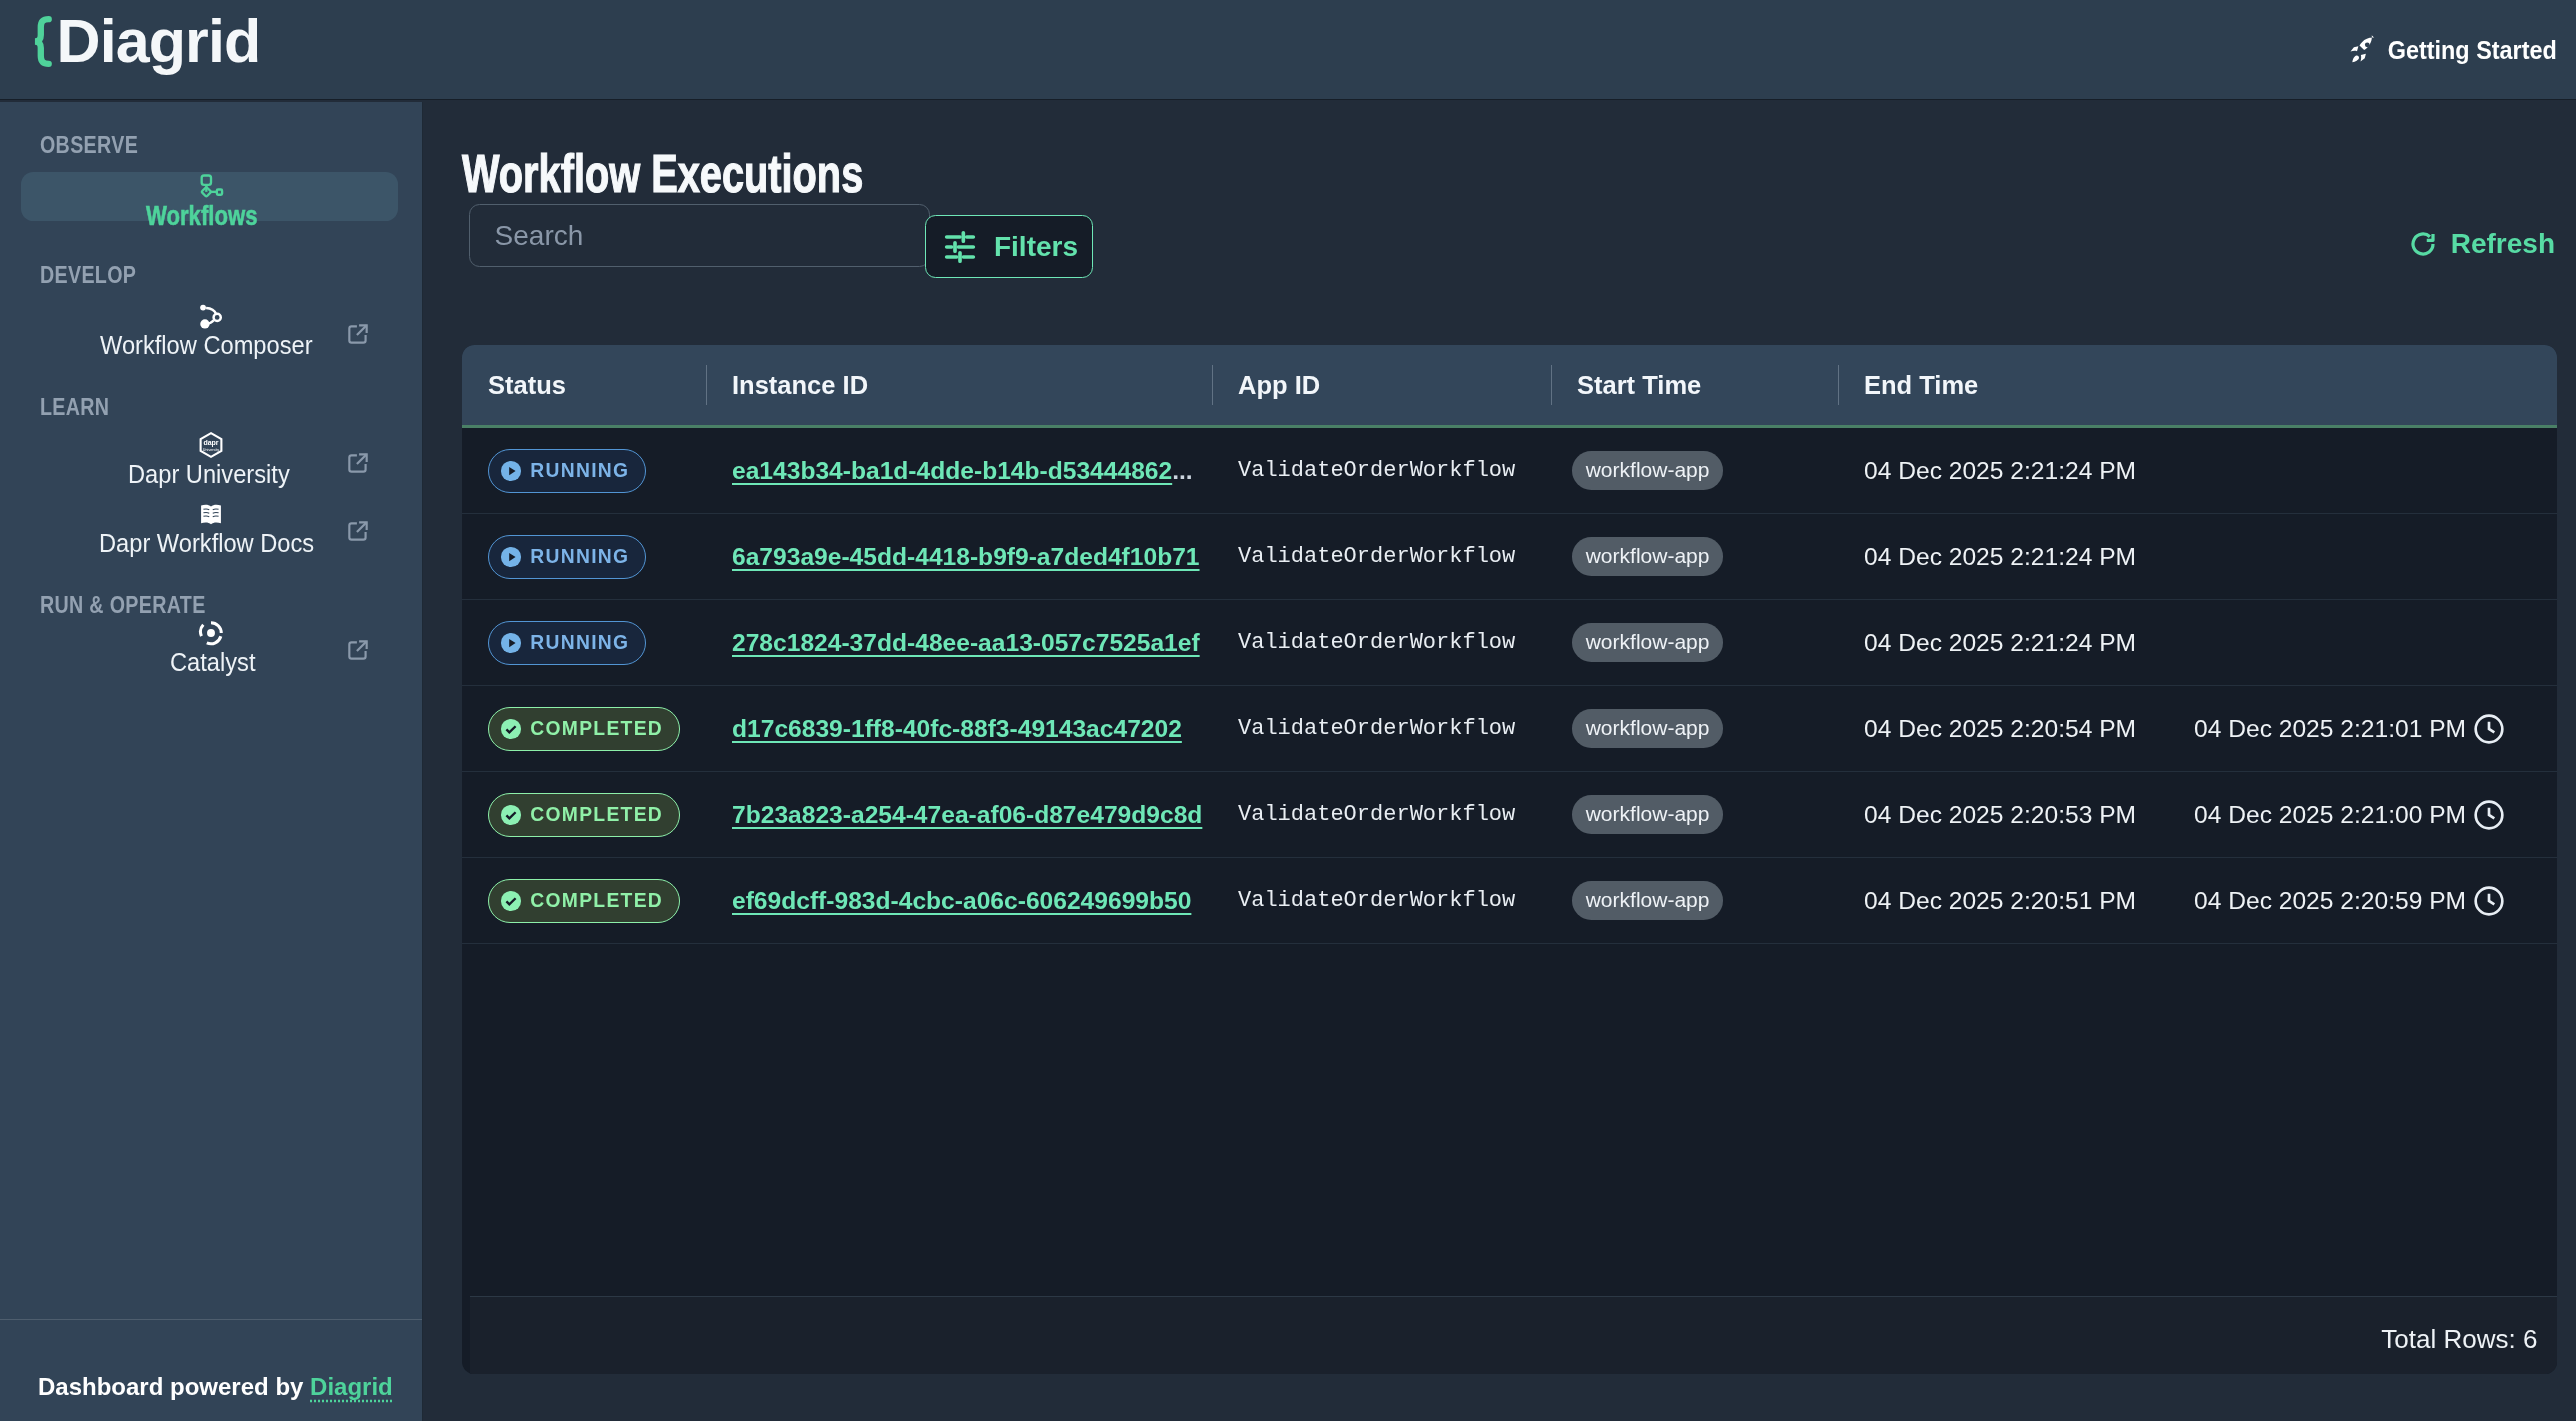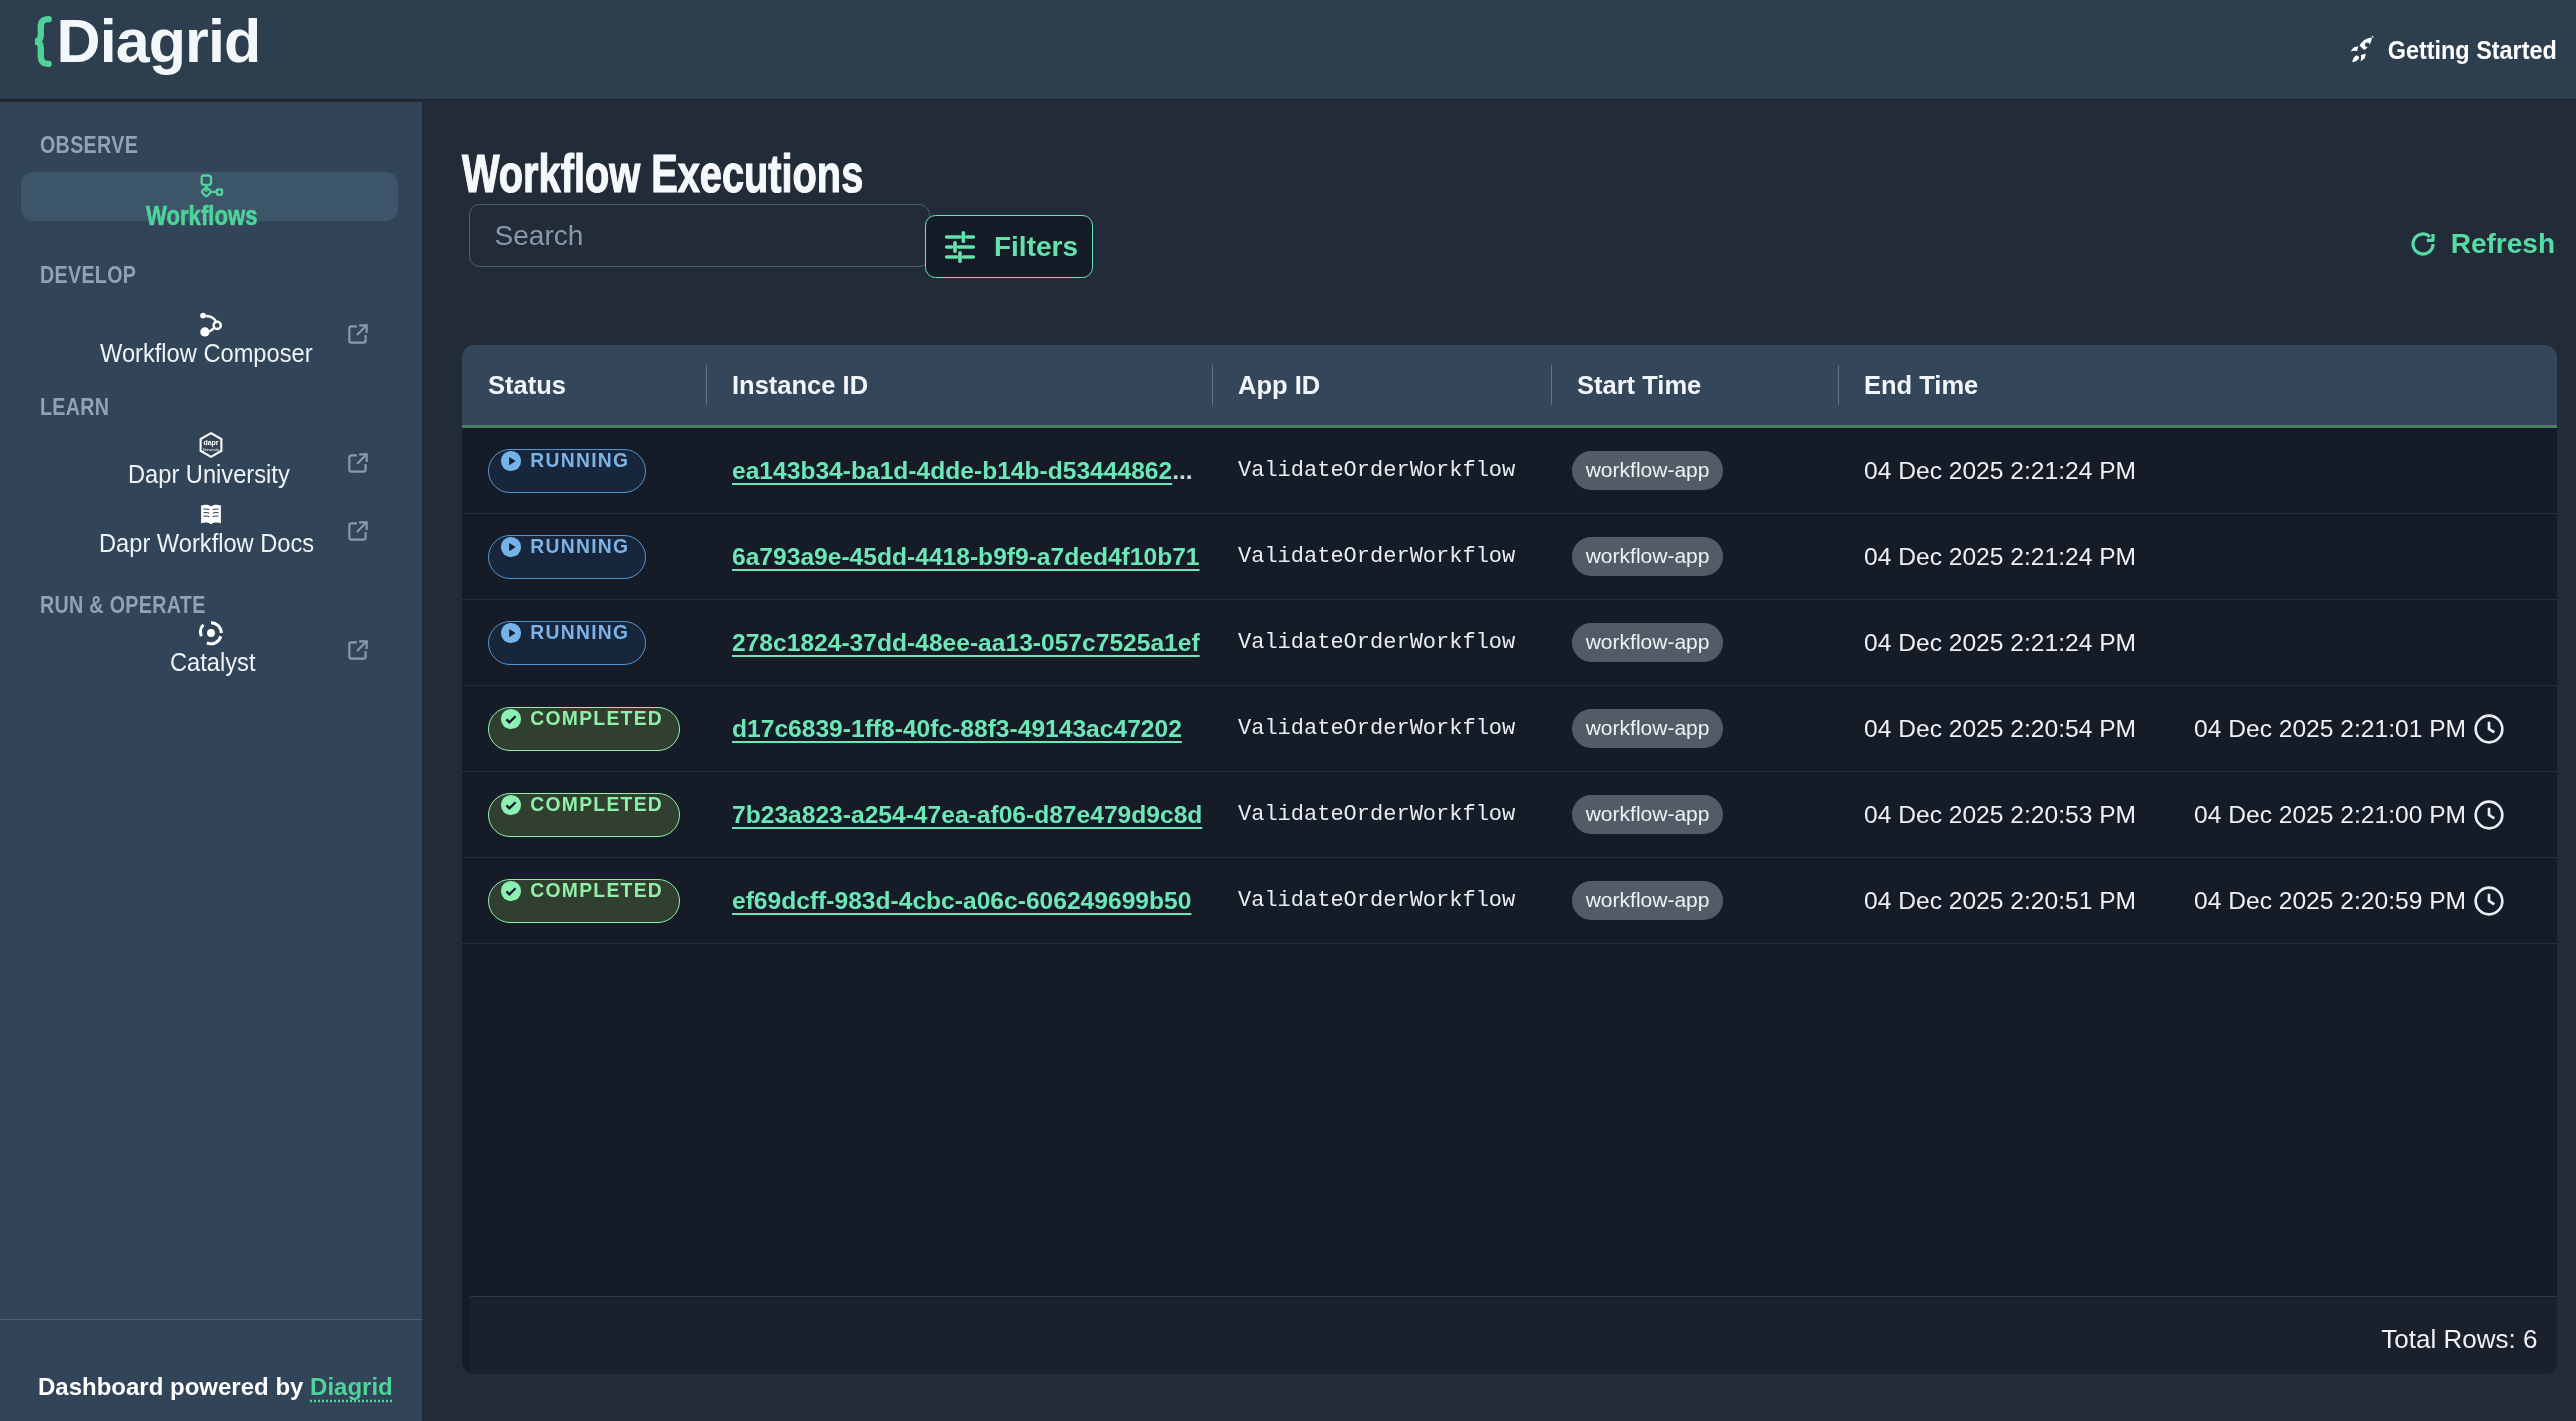--- a/index.html
+++ b/index.html
@@ -23,21 +23,21 @@
 h1 { position:absolute; left:39px; top:41px; font-size:53px; color:#f6f9fb; font-weight:bold; -webkit-text-stroke:1.2px #f6f9fb; transform:scaleX(0.75); transform-origin:0 50%; white-space:nowrap; }
 .search { position:absolute; left:46px; top:102px; width:461px; height:63px; border:1.8px solid #515f6d; border-radius:10.5px; background:transparent; color:#8a97a8; font-size:28px; padding-left:24.6px; display:flex; align-items:center; }
 .fbtn { position:absolute; left:502px; top:113px; width:168px; height:63px; border:1.8px solid #6ee7b7; border-radius:10.5px; background:#151c27; display:flex; align-items:center; justify-content:center; gap:14px; color:#63e2ac; font-size:28px; font-weight:bold; }
 .refresh { position:absolute; right:21px; top:124px; height:35px; display:flex; align-items:center; gap:12.3px; color:#57dba4; font-size:28px; font-weight:bold; }
 .card { position:absolute; left:39px; right:19.3px; top:243px; bottom:47px; background:#151c27; border-radius:12.3px; overflow:hidden; }
 .thead { display:grid; grid-template-columns:244px 506px 339px 287px 330px 1fr; height:83px; background:#33465a; border-bottom:3.5px solid #4a8066; }
 .thead .hc { display:flex; align-items:center; padding-left:26px; color:#f2f6fa; font-size:25.5px; font-weight:bold; position:relative; }
 .thead .hc + .hc:before { content:""; position:absolute; left:0; top:20px; bottom:20px; width:0.9px; background:rgba(220,230,240,0.28); }
 .row { display:grid; grid-template-columns:244px 506px 339px 287px 330px 1fr; height:86px; border-bottom:0.9px solid #242f3c; }
 .cell { display:flex; align-items:center; padding-left:26px; overflow:hidden; }
-.pill { display:inline-flex; align-items:flex-start; height:44px; border-radius:22px; padding:0 16px 0 10.5px; font-size:19.3px; font-weight:bold; letter-spacing:1.3px; gap:8.8px; }
+.pill { display:inline-flex; align-items:center; height:44px; border-radius:22px; padding:0 16px 0 10.5px; font-size:19.3px; font-weight:bold; letter-spacing:1.3px; gap:8.8px; }
 .pill.run { border:1.8px solid #5295d4; color:#7db4e8; background:rgba(59,130,246,0.10); }
 .pill.done { border:1.8px solid #8df0a9; color:#90f0a8; background:#313f30; }
 .iid { color:#6ee7b7; font-size:24.6px; font-weight:bold; text-decoration:underline; text-decoration-thickness:1.8px; text-underline-offset:4.4px; white-space:nowrap; }
 .ell { color:#cdd6e0; font-weight:bold; font-size:24.6px; }
 .mono { font-family:"Liberation Mono", monospace; font-size:22px; color:#e8edf2; }
 .chip { background:#525c66; color:#eef2f6; font-size:21px; border-radius:19.3px; padding:6.1px 14px 8px; margin-left:-5.3px; }
 .time { font-size:24.6px; color:#eef2f5; }
 .endw { display:flex; align-items:center; gap:7px; }
 .cfoot { position:absolute; left:8px; right:0; bottom:0; height:78px; background:#1a212c; border-top:0.9px solid #2c3845; display:flex; align-items:center; justify-content:flex-end; padding-right:19.3px; padding-top:8px; color:#eef2f6; font-size:26px; }
 </style>
@@ -67,21 +67,21 @@
     <svg class="ic" viewBox="0 0 24 24" fill="none" stroke="#4ed39b" stroke-width="2">
         <rect x="4" y="3" width="8" height="8" rx="2"></rect>
         <path d="M8 11v6"></path>
         <rect x="5" y="14" width="6" height="6" rx="1" transform="rotate(45 8 17)"></rect>
         <path d="M11 17h6"></path>
         <rect x="17" y="15" width="4.5" height="4.5" rx="1"></rect>
       </svg>
     <span class="lbl">Workflows</span>
   </div>
   <div class="slabel" style="top:159px;">DEVELOP</div>
-  <div class="sitem" style="top:208px;">
+  <div class="sitem" style="top:200px;">
     <svg class="ic" viewBox="0 0 24 24" fill="none">
         <circle cx="5.2" cy="4.8" r="2.5" fill="#fff"></circle>
         <path d="M7.8 5.2c4.5.3 7.4 2.2 8.6 5" stroke="#fff" stroke-width="2.1"></path>
         <circle cx="17.3" cy="13.2" r="3.1" stroke="#fff" stroke-width="2.1"></circle>
         <path d="M14.4 15.6c-1.6 1.8-3.6 2.7-6 2.9" stroke="#fff" stroke-width="2.1"></path>
         <circle cx="6.8" cy="18.8" r="4" fill="#fff"></circle>
       </svg>
     <span class="lbl">Workflow Composer</span>
   </div>
   <svg class="ext" style="left:345px; top:219px;" viewBox="0 0 24 24" fill="none" stroke="#8a99ab" stroke-width="2">

